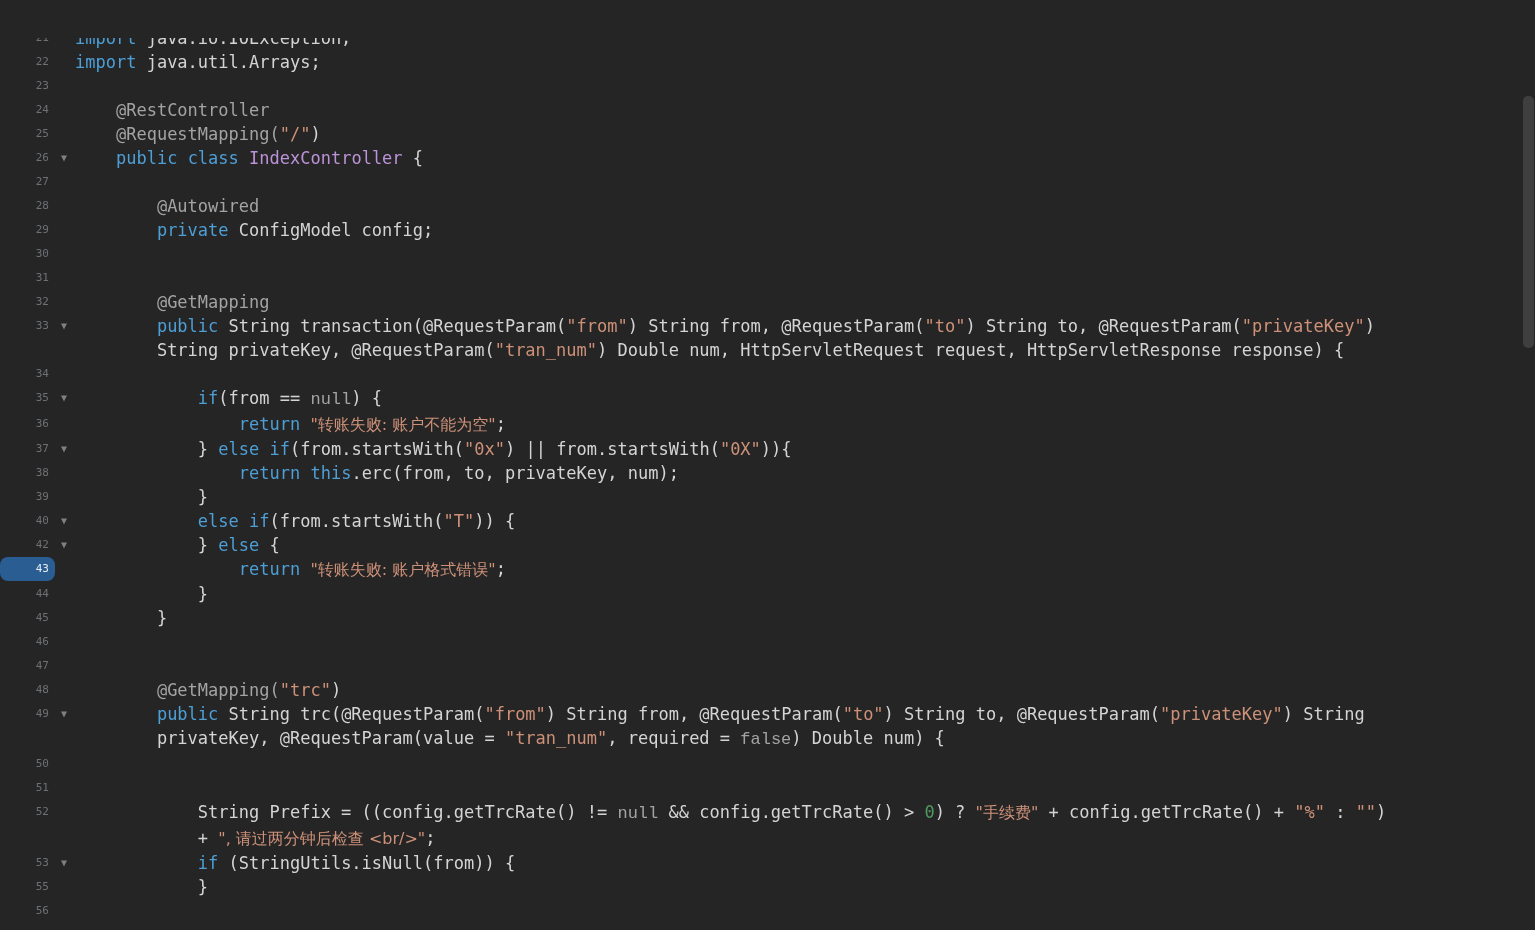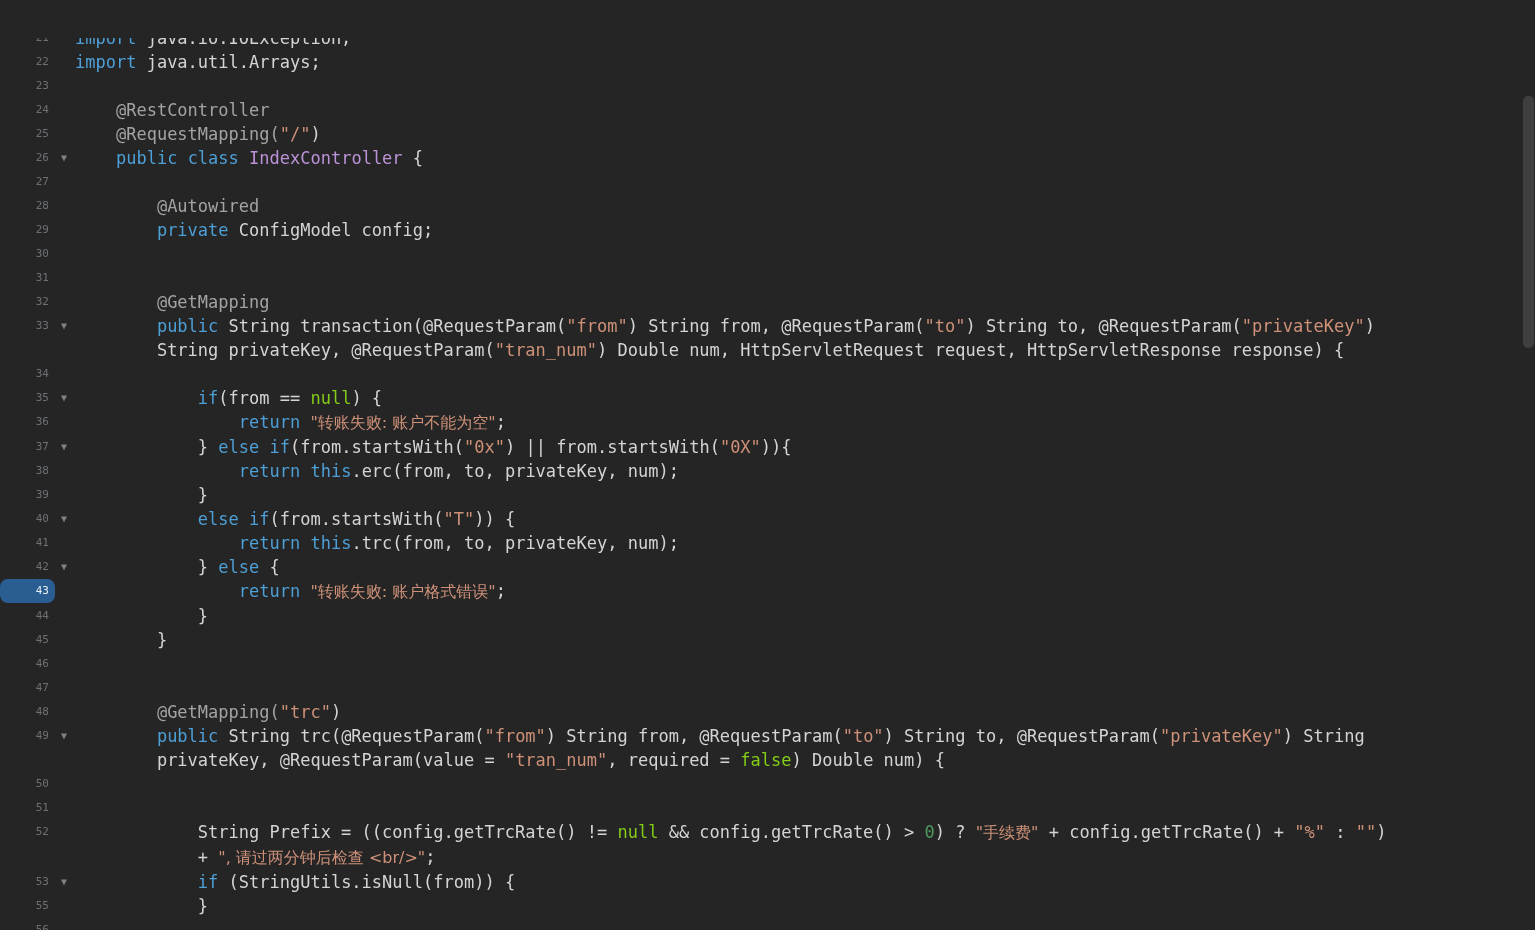--- a/index.html
+++ b/index.html
@@ -77,21 +77,21 @@
     padding-left: 2px;
     font-size: 17px;
     line-height: 24px;
     letter-spacing: 0px;
   }
 
   
   .kw   { color: #4d9fd6; }   
   .cls  { color: #bd93d8; }   
   .str  { color: #ce9178; }   
-  .lit  { color: #84cc16; }   
+  .lit  { color: #a3a3a3; font-family: Liberation Mono, monospace; }   
   .num  { color: #4e9a5f; }   
   .pln  { color: #d4d4d4; }   
   .ann  { color: #a3a3a3; }   
   .cjk  { font-family: "DejaVu Sans", "Liberation Sans", sans-serif; font-size: 16px; }
 
   
   #vscroll {
     position: absolute;
     top: 0;
     right: 0;
@@ -209,25 +209,20 @@
         <div class="gutter">39</div>
         <div class="fold empty">&nbsp;</div>
         <div class="code"><span class="pln">            }</span></div>
       </div>
       <div class="line-row">
         <div class="gutter">40</div>
         <div class="fold">▼</div>
         <div class="code"><span class="pln">            </span><span class="kw">else</span><span class="pln"> </span><span class="kw">if</span><span class="pln">(from.startsWith(</span><span class="str">"T"</span><span class="pln">)) {</span></div>
       </div>
       <div class="line-row">
-        <div class="gutter">41</div>
-        <div class="fold empty">&nbsp;</div>
-        <div class="code"><span class="pln">                </span><span class="kw">return</span><span class="pln"> </span><span class="kw">this</span><span class="pln">.trc(from, to, privateKey, num);</span></div>
-      </div>
-      <div class="line-row">
         <div class="gutter">42</div>
         <div class="fold">▼</div>
         <div class="code"><span class="pln">            } </span><span class="kw">else</span><span class="pln"> {</span></div>
       </div>
       <div class="line-row">
         <div class="gutter active">43</div>
         <div class="fold empty">&nbsp;</div>
         <div class="code"><span class="pln">                </span><span class="kw">return</span><span class="pln"> </span><span class="str cjk">"转账失败: 账户格式错误"</span><span class="pln">;</span></div>
       </div>
       <div class="line-row">

